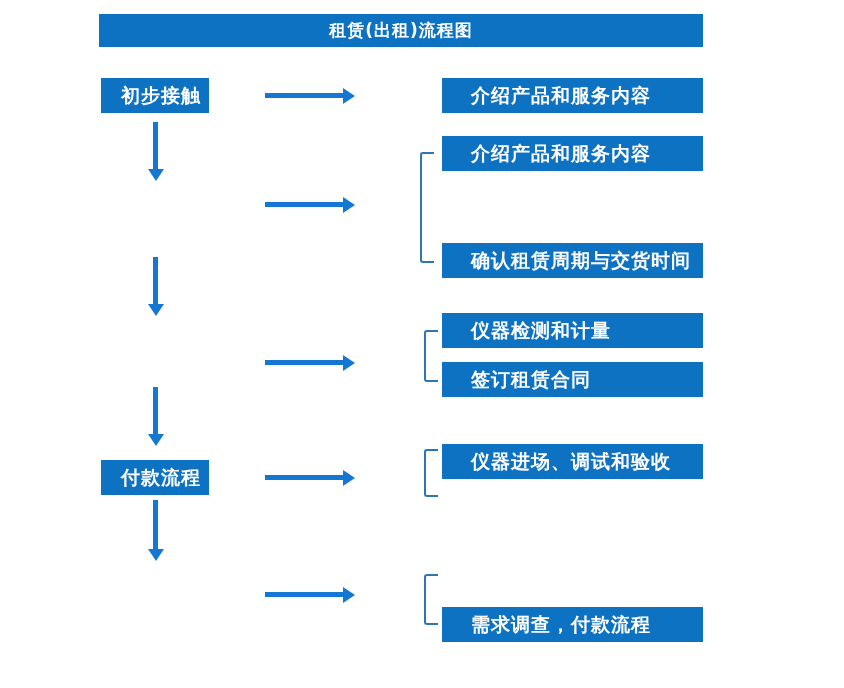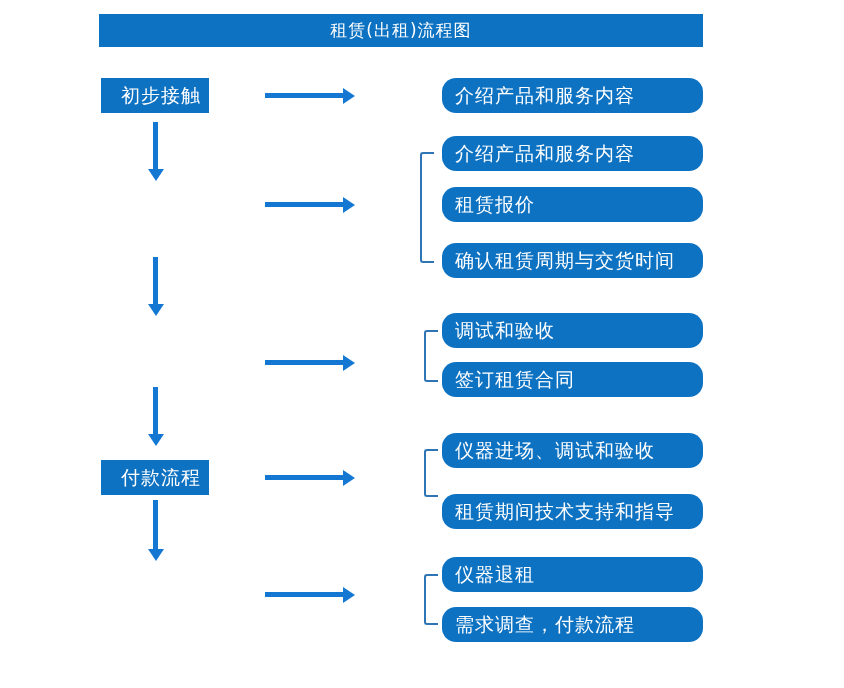--- a/index.html
+++ b/index.html
@@ -16,21 +16,21 @@
     width: 844px;
     height: 688px;
     background: var(--background);
     font-family: "DejaVu Sans", sans-serif;
     overflow: hidden;
   }
   .box {
     position: absolute;
     background: var(--box-blue);
     color: var(--text-white);
-    font-weight: 400;
+    font-weight: 700;
     font-size: 19px;
     display: flex;
     align-items: center;
     box-sizing: border-box;
     letter-spacing: 1px;
     line-height: 1;
     white-space: nowrap;
   }
   .title-bar {
     left: 99px; top: 14px;
@@ -40,22 +40,21 @@
   }
   .step-box {
     left: 101px;
     width: 108px; height: 35px;
     justify-content: center;
     padding-left: 12px;
   }
   .detail-box {
     left: 442px;
     width: 261px; height: 35px;
-    padding-left: 13px;
-    border-radius: 14px;
+    padding-left: 29px;
   }
   .h-arrow {
     position: absolute;
     left: 265px;
     width: 78px; height: 5px;
     background: var(--arrow-blue);
   }
   .h-arrow::after {
     content: "";
     position: absolute;
@@ -111,25 +110,22 @@
   <div class="h-arrow" style="top:592px"></div>
 
   <div class="bracket" style="left:420px;top:152px;height:111px"></div>
   <div class="bracket" style="left:424px;top:330px;height:52px"></div>
   <div class="bracket" style="left:424px;top:449px;height:48px"></div>
   <div class="bracket" style="left:424px;top:574px;height:51px"></div>
 
   <div class="box detail-box" style="top:78px">介绍产品和服务内容</div>
 
   <div class="box detail-box" style="top:136px">介绍产品和服务内容</div>
-  <div class="box detail-box" style="top:187px">租赁报价</div>
   <div class="box detail-box" style="top:243px">确认租赁周期与交货时间</div>
 
-  <div class="box detail-box" style="top:313px">调试和验收</div>
+  <div class="box detail-box" style="top:313px">仪器检测和计量</div>
   <div class="box detail-box" style="top:362px">签订租赁合同</div>
 
-  <div class="box detail-box" style="top:433px">仪器进场、调试和验收</div>
-  <div class="box detail-box" style="top:494px">租赁期间技术支持和指导</div>
+  <div class="box detail-box" style="top:444px">仪器进场、调试和验收</div>
 
-  <div class="box detail-box" style="top:557px">仪器退租</div>
   <div class="box detail-box" style="top:607px">需求调查，付款流程</div>
 
 </div>
 
 </body></html>

